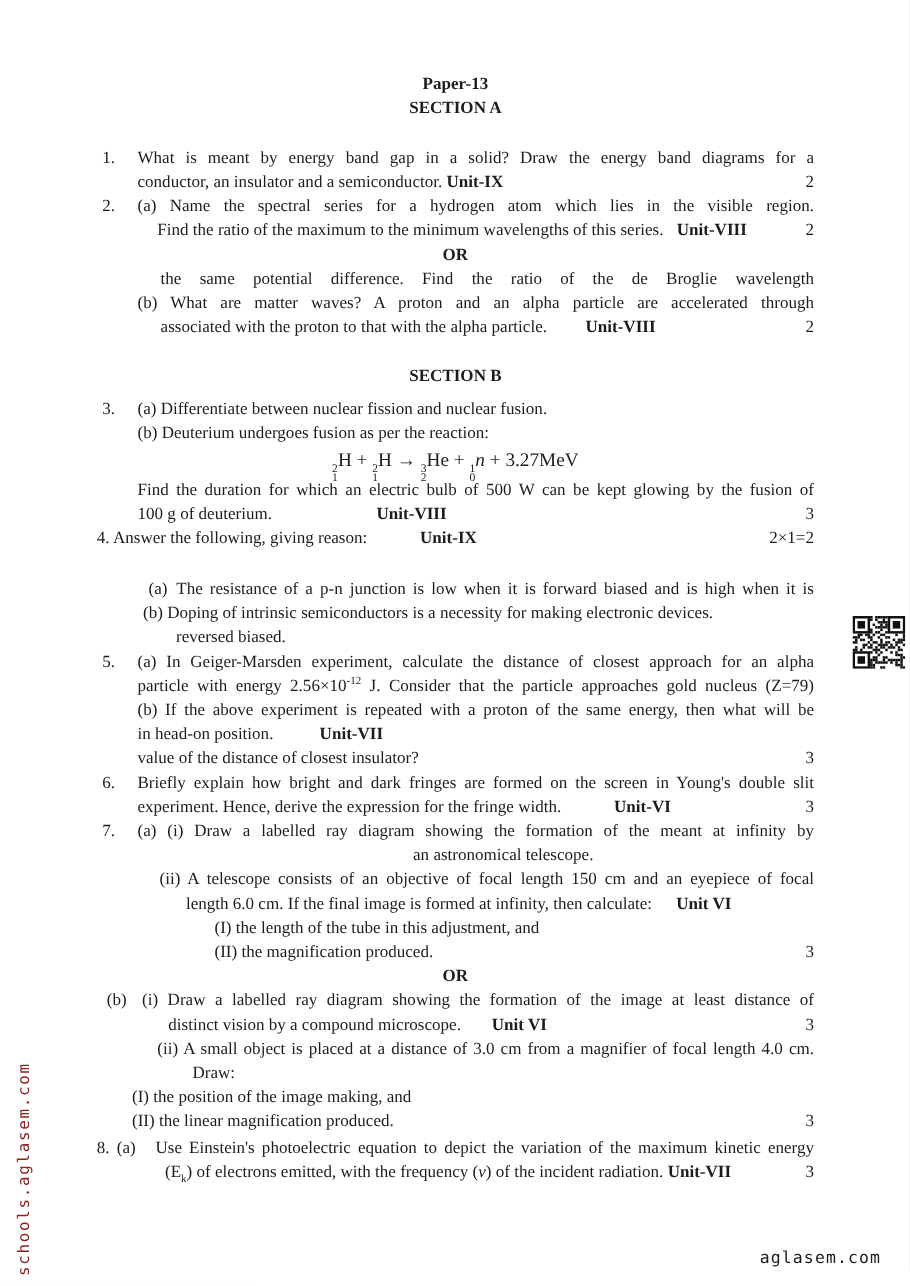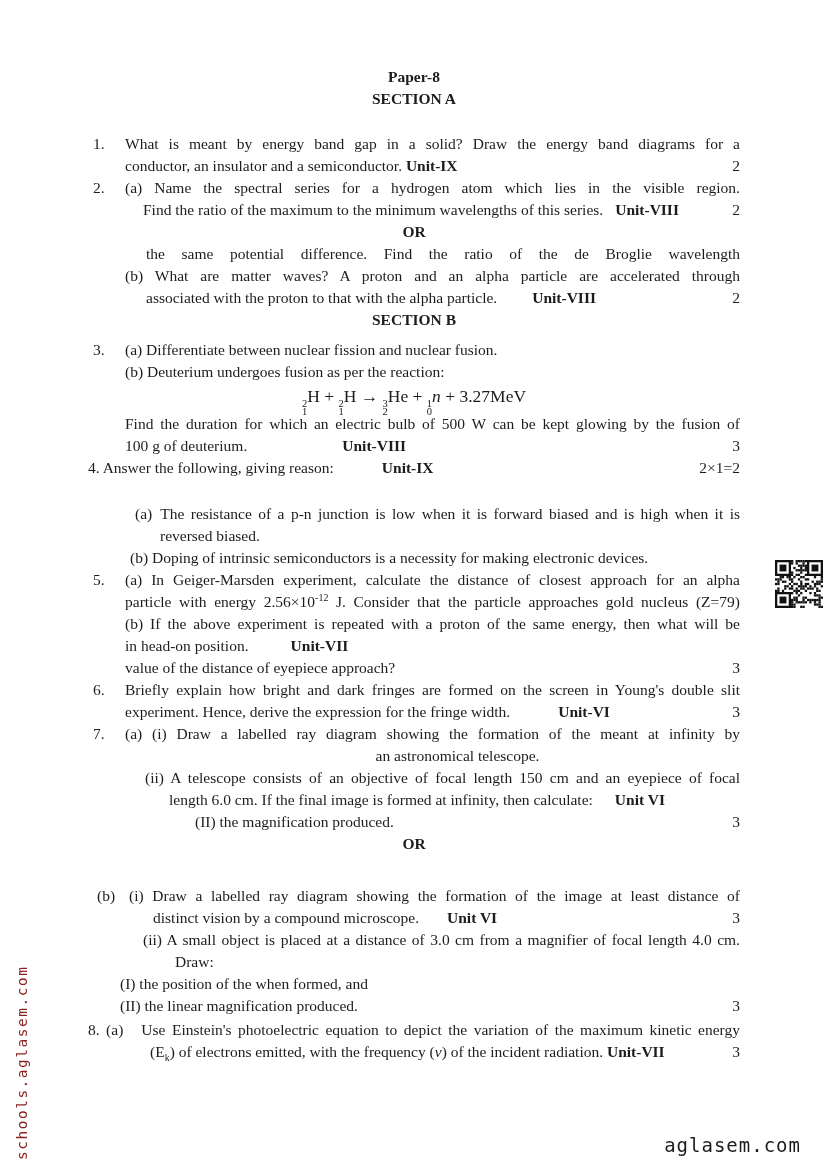--- a/index.html
+++ b/index.html
@@ -19,32 +19,32 @@
   sup,sub{font-size:10px;line-height:0;}
   .formula .txt{font-size:17.5px;}
   .stk{display:inline-flex;flex-direction:column;align-items:center;font-size:10.5px;line-height:8.5px;vertical-align:-4.5px;font-weight:normal;}
   .wm-left{
     position:absolute;left:14px;top:1160px;transform:rotate(-90deg);transform-origin:0 0;
     font-family:"DejaVu Sans Mono","Liberation Mono",monospace;font-size:14.5px;
     letter-spacing:1.5px;white-space:nowrap;
   }
   .wm-br{
     position:absolute;top:1134px;right:26px;
-    font-family:"DejaVu Sans Mono","Liberation Mono",monospace;font-size:19px;
+    font-family:"DejaVu Sans Mono","Liberation Mono",monospace;font-size:15px;
     letter-spacing:1px;color:#1c1c1c;
   }
   .qr{position:absolute;left:775px;top:560px;width:48px;height:48px;}
 </style>
 </head>
 <body>
 
 <div class="page">
   <div class="doc">
       <div class="line center">
-        <span class="txt"><b>Paper-8</b></span>
+        <span class="txt"><b>Paper-13</b></span>
       </div>
       <div class="line center">
         <span class="txt"><b>SECTION A</b></span>
       </div>
       <div class="line just" style="margin-top: 23px; padding-left: 37px;">
         <span class="qnum">1.</span>
         <span class="txt">What is meant by energy band gap in a solid? Draw the energy band diagrams for a</span>
       </div>
       <div class="line" style="padding-left: 37px;">
         <span class="mark">2</span>
@@ -64,21 +64,21 @@
       <div class="line just" style="padding-left: 58px;">
         <span class="txt">the same potential difference. Find the ratio of the de Broglie wavelength</span>
       </div>
       <div class="line just" style="padding-left: 37px;">
         <span class="txt">(b) What are matter waves? A proton and an alpha particle are accelerated through</span>
       </div>
       <div class="line" style="padding-left: 58px;">
         <span class="mark">2</span>
         <span class="txt">associated with the proton to that with the alpha particle.<span class="gap" style="width:35px"></span><b>Unit-VIII</b></span>
       </div>
-      <div class="line center" style="">
+      <div class="line center" style="margin-top: 22px;">
         <span class="txt"><b>SECTION B</b></span>
       </div>
       <div class="line" style="margin-top: 8px; padding-left: 37px;">
         <span class="qnum">3.</span>
         <span class="txt">(a) Differentiate between nuclear fission and nuclear fusion.</span>
       </div>
       <div class="line" style="padding-left: 37px;">
         <span class="txt">(b) Deuterium undergoes fusion as per the reaction:</span>
       </div>
       <div class="line center formula" style="margin-top: 2px; height: 26px;">
@@ -103,42 +103,42 @@
         <span class="mark">3</span>
         <span class="txt">100 g of deuterium.<span class="gap" style="width:95px"></span><b>Unit-VIII</b></span>
       </div>
       <div class="line">
         <span class="mark">2×1=2</span>
         <span class="txt">4. Answer the following, giving reason:<span class="gap" style="width:48px"></span><b>Unit-IX</b></span>
       </div>
       <div class="line just" style="padding-left: 47px; margin-top: 24px;">
         <span class="txt">(a)<span class="gap" style="width:8px"></span>The resistance of a p-n junction is low when it is forward biased and is high when it is</span>
       </div>
+      <div class="line" style="padding-left: 42px;">
+        <span class="txt">(b) Doping of intrinsic semiconductors is a necessity for making electronic devices.</span>
+      </div>
       <div class="line" style="padding-left: 72px;">
         <span class="txt">reversed biased.</span>
       </div>
-      <div class="line" style="padding-left: 42px;">
-        <span class="txt">(b) Doping of intrinsic semiconductors is a necessity for making electronic devices.</span>
-      </div>
       <div class="line just" style="padding-left: 37px;">
         <span class="qnum">5.</span>
         <span class="txt">(a) In Geiger-Marsden experiment, calculate the distance of closest approach for an alpha</span>
       </div>
       <div class="line just" style="padding-left: 37px;">
         <span class="txt">particle with energy 2.56×10<sup>-12</sup> J. Consider that the particle approaches gold nucleus (Z=79)</span>
       </div>
       <div class="line just" style="padding-left: 37px;">
         <span class="txt">(b) If the above experiment is repeated with a proton of the same energy, then what will be</span>
       </div>
       <div class="line" style="padding-left: 37px;">
         <span class="txt">in head-on position.<span class="gap" style="width:42px"></span><b>Unit-VII</b></span>
       </div>
       <div class="line" style="padding-left: 37px;">
         <span class="mark">3</span>
-        <span class="txt">value of the distance of eyepiece approach?</span>
+        <span class="txt">value of the distance of closest insulator?</span>
       </div>
       <div class="line just" style="padding-left: 37px;">
         <span class="qnum">6.</span>
         <span class="txt">Briefly explain how bright and dark fringes are formed on the screen in Young's double slit</span>
       </div>
       <div class="line" style="padding-left: 37px;">
         <span class="mark">3</span>
         <span class="txt">experiment. Hence, derive the expression for the fringe width.<span class="gap" style="width:48px"></span><b>Unit-VI</b></span>
       </div>
       <div class="line just" style="padding-left: 37px;">
@@ -148,41 +148,44 @@
       <div class="line" style="padding-left: 87px; text-align: center;">
         <span class="txt">an astronomical telescope.</span>
       </div>
       <div class="line just" style="padding-left: 57px;">
         <span class="txt">(ii) A telescope consists of an objective of focal length 150 cm and an eyepiece of focal</span>
       </div>
       <div class="line" style="padding-left: 81px;">
         <span class="txt">length 6.0 cm. If the final image is formed at infinity, then calculate:<span class="gap" style="width:22px"></span><b>Unit VI</b></span>
       </div>
       <div class="line" style="padding-left: 107px;">
+        <span class="txt">(I) the length of the tube in this adjustment, and</span>
+      </div>
+      <div class="line" style="padding-left: 107px;">
         <span class="mark">3</span>
         <span class="txt">(II) the magnification produced.</span>
       </div>
       <div class="line center">
         <span class="txt"><b>OR</b></span>
       </div>
-      <div class="line just" style="padding-left: 9px; margin-top: 30px;">
+      <div class="line just" style="padding-left: 9px;">
         <span class="txt">(b)<span class="gap" style="width:14px"></span>(i) Draw a labelled ray diagram showing the formation of the image at least distance of</span>
       </div>
       <div class="line" style="padding-left: 65px;">
         <span class="mark">3</span>
         <span class="txt">distinct vision by a compound microscope.<span class="gap" style="width:28px"></span><b>Unit VI</b></span>
       </div>
       <div class="line just" style="padding-left: 55px;">
         <span class="txt">(ii) A small object is placed at a distance of 3.0 cm from a magnifier of focal length 4.0 cm.</span>
       </div>
       <div class="line" style="padding-left: 87px;">
         <span class="txt">Draw:</span>
       </div>
       <div class="line" style="padding-left: 32px;">
-        <span class="txt">(I) the position of the when formed, and</span>
+        <span class="txt">(I) the position of the image making, and</span>
       </div>
       <div class="line" style="padding-left: 32px;">
         <span class="mark">3</span>
         <span class="txt">(II) the linear magnification produced.</span>
       </div>
       <div class="line just" style="margin-top: 2px;">
         <span class="txt">8. (a)<span class="gap" style="width:18px"></span>Use Einstein's photoelectric equation to depict the variation of the maximum kinetic energy</span>
       </div>
       <div class="line" style="padding-left: 62px;">
         <span class="mark">3</span>

